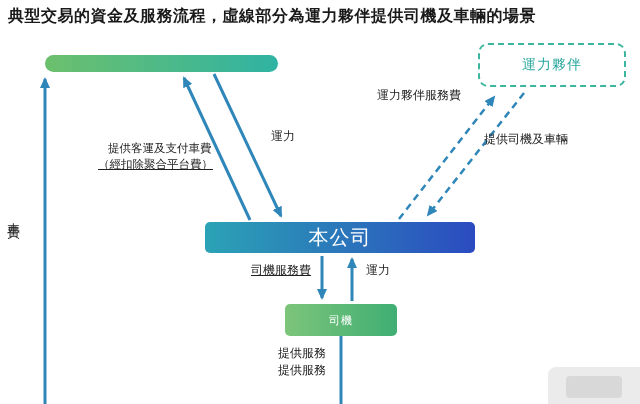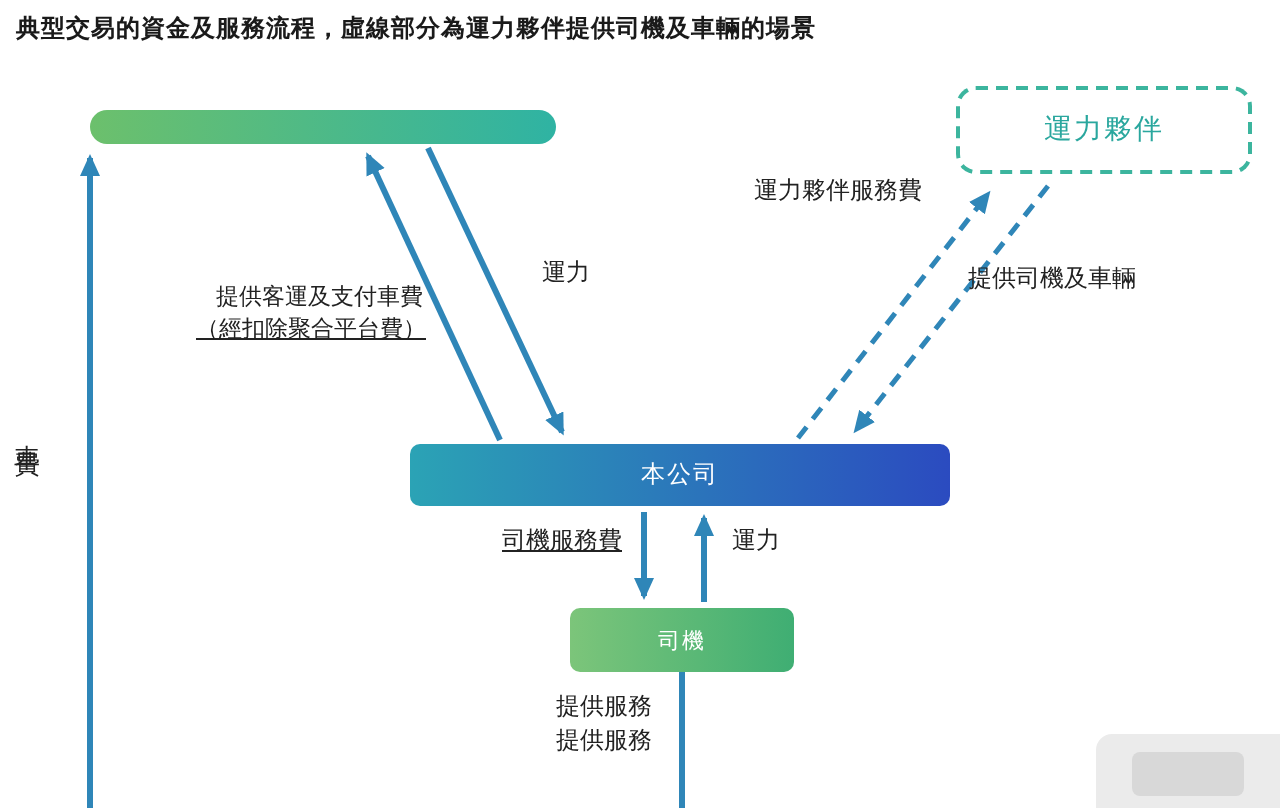--- a/index.html
+++ b/index.html
@@ -8,21 +8,21 @@
     width: 640px; height: 404px;
     position: relative;
     background: #ffffff;
     font-family: "Liberation Sans", "DejaVu Sans", sans-serif;
     color: #1a1a1a;
     overflow: hidden;
   }
 
   .title {
     position: absolute; left: 8px; top: 6px;
-    font-size: 12px; font-weight: bold; letter-spacing: 0.5px;
+    font-size: 16px; font-weight: bold; letter-spacing: 0.5px;
     white-space: nowrap;
   }
 
   .node {
     position: absolute;
     display: flex; align-items: center; justify-content: center;
     font-weight: normal; color: #ffffff;
   }
   #top-bar {
     left: 45px; top: 55px; width: 233px; height: 17px;
@@ -34,21 +34,21 @@
     border: 2px dashed var(--partner-border);
     border-radius: 10px;
     background: #ffffff;
     color: var(--partner-text);
     font-size: 14px; letter-spacing: 1px;
   }
   #company {
     left: 205px; top: 222px; width: 270px; height: 31px;
     border-radius: 5px;
     background: linear-gradient(90deg, var(--blue-start), var(--blue-end));
-    font-size: 12px; letter-spacing: 1px;
+    font-size: 20px; letter-spacing: 1px;
   }
   #driver {
     left: 285px; top: 304px; width: 112px; height: 32px;
     border-radius: 5px;
     background: linear-gradient(90deg, var(--driver-start), var(--driver-end));
     font-size: 11px; letter-spacing: 1px;
   }
 
   .lbl {
     position: absolute;

